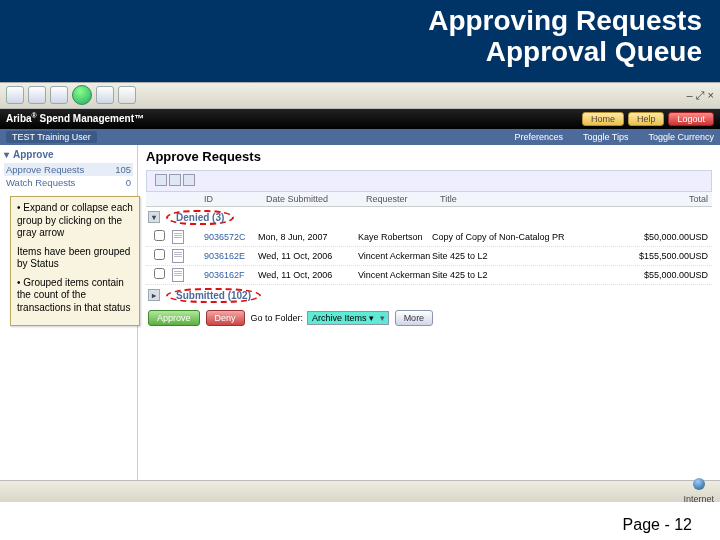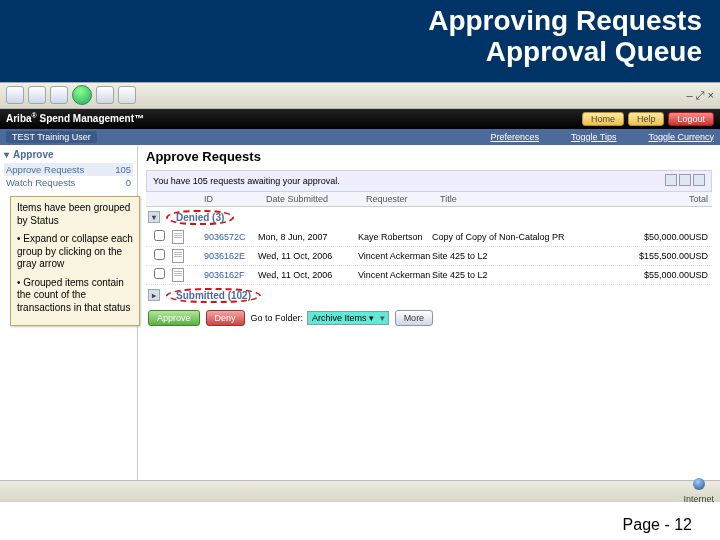--- a/index.html
+++ b/index.html
@@ -17,21 +17,21 @@
   
   .ariba-bar { height: 20px; background: linear-gradient(#222,#000); color:#fff; display:flex; align-items:center; padding:0 6px; font-size:10px; }
   .ariba-bar .prod { font-weight:bold; }
   .ariba-bar .prod sup { font-size:7px; }
   .ariba-btns { margin-left:auto; display:flex; gap:4px; }
   .pill { background: linear-gradient(#ffe9a8,#e9c24a); color:#543; padding:1px 8px; border-radius:3px; font-size:9px; border:1px solid #b89030;text-align:right; }
   .pill.red { background: linear-gradient(#f88,#c33); color:#fff; border-color:#922; }
   
   .nav-bar { height: 16px; background:#4c6a9a; color:#fff; display:flex; align-items:center; font-size:9px; padding:0 6px; gap:30px; }
   .nav-bar .nav-user { background:#3b5a87; padding:1px 6px; border-radius:2px; }
-  .nav-bar .nav-right { margin-left:auto; display:flex; gap:32px;text-decoration:underline; }
+  .nav-bar .nav-right { margin-left:auto; display:flex; gap:20px; }
   
   .content { display:flex; height: calc(100% - 62px - 22px); }
   .sidebar { width: 138px; background:#fff; border-right:1px solid #ccc; padding:4px 4px; font-size:9.5px; }
   .side-head { color:#4c6a9a; font-weight:bold; font-size:10px; display:flex; align-items:center; gap:4px; margin-bottom:3px; }
   .side-head::before { content:"\25BE"; color:#4c6a9a; }
   .side-row { display:flex; justify-content:space-between; padding:1px 2px; color:#4c6a9a; }
   .side-row.sel { background:#e6edf7; }
   .main { flex:1; background:#fff; padding:4px 8px 0 8px; position:relative; }
   .main h2 { font-size:13px; font-weight:bold; margin-bottom:6px; }
   .await-bar { background:#eef; border:1px solid #cbd3e6; font-size:9px; padding:3px 6px; display:flex; justify-content:space-between; align-items:center; }
@@ -127,21 +127,20 @@
         </div>
         <div class="side-row">
           <span>Watch Requests</span>
           <span>0</span>
         </div>
       </div>
 
       <div class="main">
         <h2>Approve Requests</h2>
         <div class="await-bar">
-          <span>You have 105 requests awaiting your approval.</span>
           <span class="icons"><span></span><span></span><span></span></span>
         </div>
 
         <div class="tbl-head">
           <span class="col-cb"></span>
             <span class="col-ico"></span>
           <span class="col-id">ID</span>
           <span class="col-date">Date Submitted</span>
           <span class="col-req">Requester</span>
           <span class="col-title">Title</span>
@@ -207,19 +206,19 @@
     <div class="status-bar">
       <span></span>
       <div class="net">
         <span class="globe"></span>
         <span>Internet</span>
       </div>
     </div>
   </div>
 
   <div class="callout">
+    <p>• Expand or collapse each group by clicking on the gray arrow</p>
     <p>Items have been grouped by Status</p>
-    <p>• Expand or collapse each group by clicking on the gray arrow</p>
     <p>• Grouped items contain the count of the transactions in that status</p>
   </div>
 
   <div class="footer">Page - 12</div>
 </div>
 
 </body></html>

